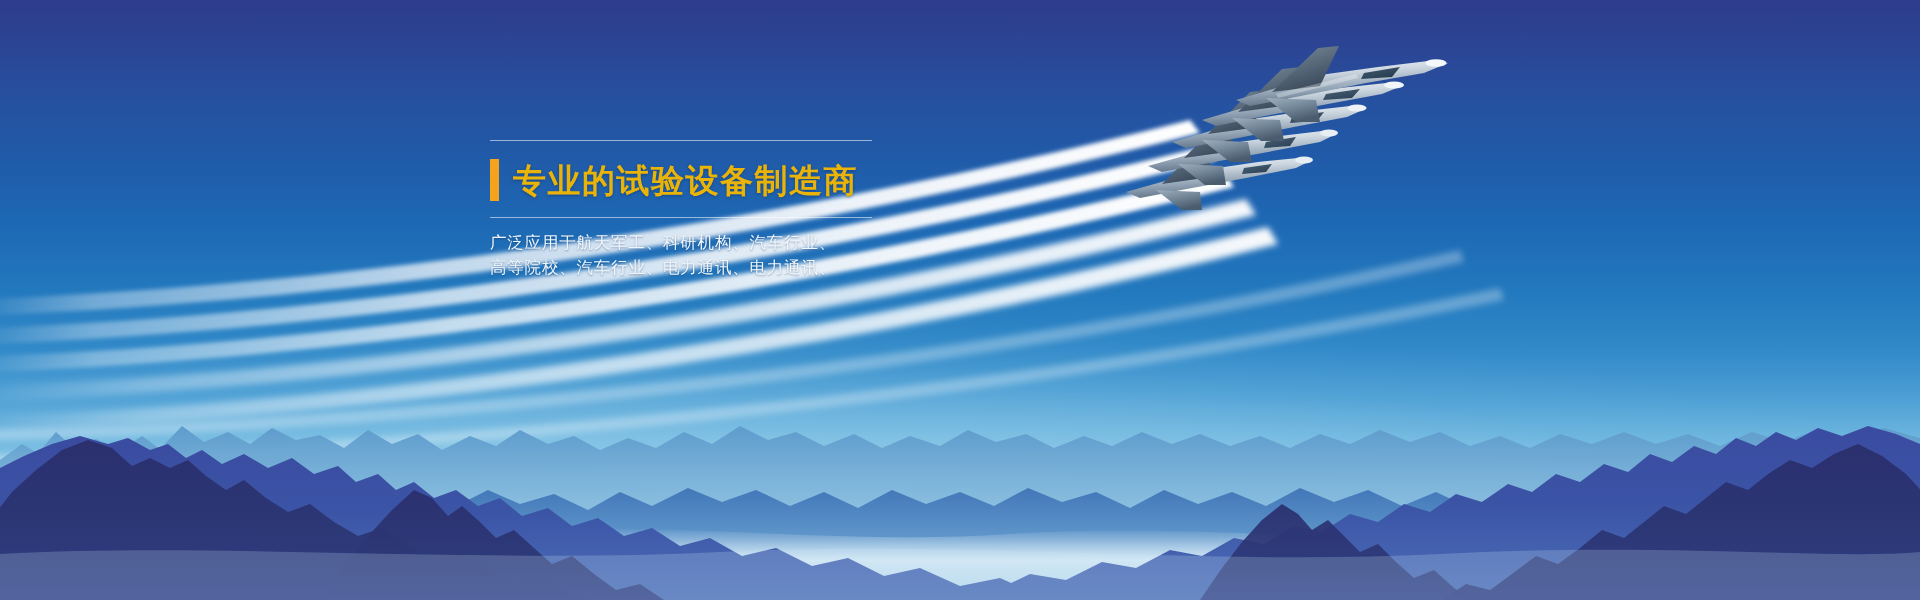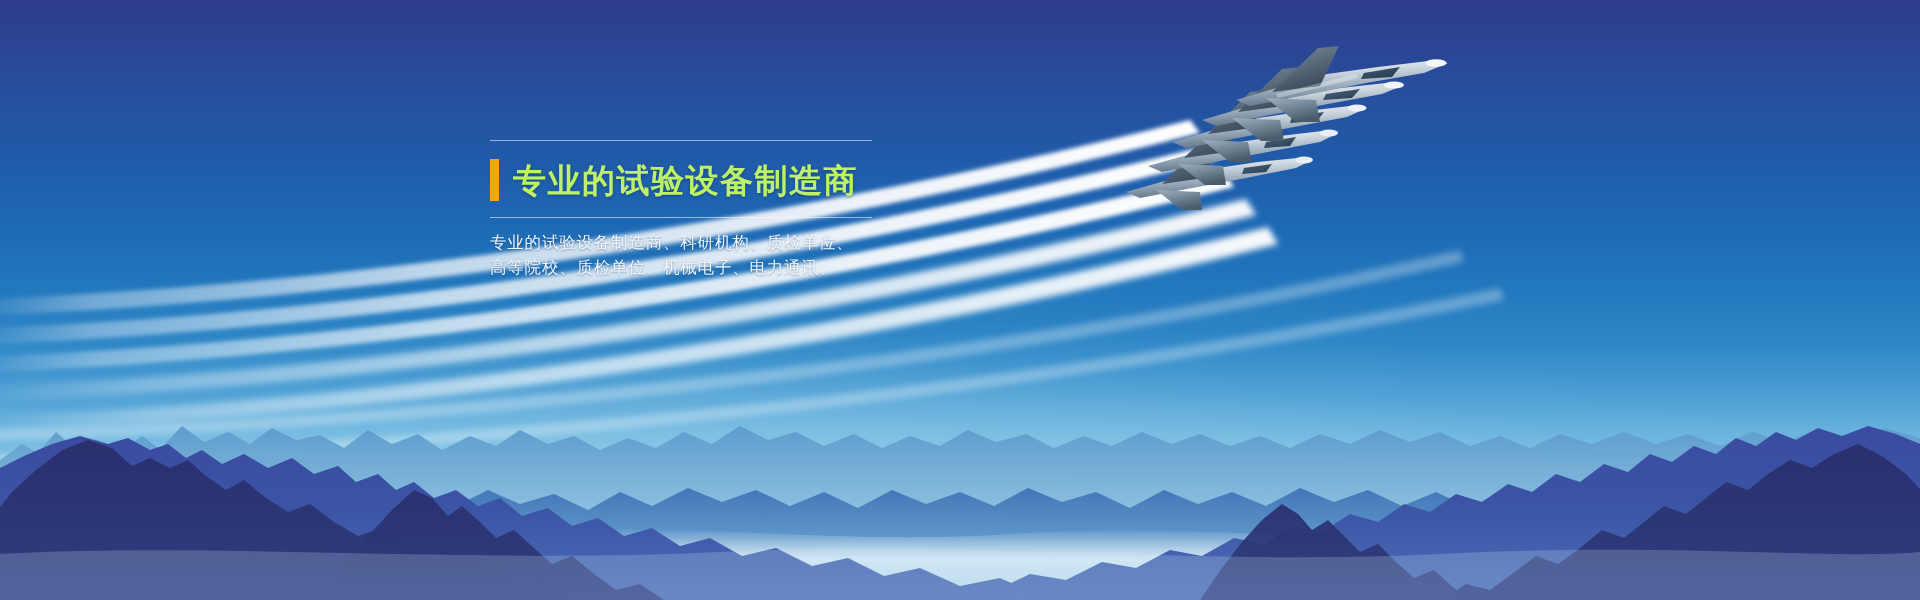--- a/index.html
+++ b/index.html
@@ -86,21 +86,21 @@
   }
   .accent-bar {
     width:9px;
     height:42px;
     background:#f5a21c;
     margin-left:100px;
     margin-right:14px;
     flex:0 0 auto;
   }
   .headline {
-    color:#bef264;
+    color:#eab308;
     font-size:33px;
     font-weight:bold;
     letter-spacing:1.5px;
     line-height:1;
     white-space:nowrap;
     text-shadow:0 1px 3px rgba(10,40,90,.45);
   }
 
   .subcopy {
     margin-left:100px;
@@ -327,18 +327,18 @@
     <div class="rule top"></div>
 
     <div class="headline-row">
       <span class="accent-bar"></span>
       <span class="headline">专业的试验设备制造商</span>
     </div>
 
     <div class="rule bottom"></div>
 
     <div class="subcopy">
-      <div>专业的试验设备制造商、科研机构、质检单位、</div>
-      <div>高等院校、质检单位、机械电子、电力通讯、</div>
+      <div>广泛应用于航天军工、科研机构、汽车行业、</div>
+      <div>高等院校、汽车行业、电力通讯、电力通讯、</div>
     </div>
   </div>
 
 </div>
 
 </body></html>

